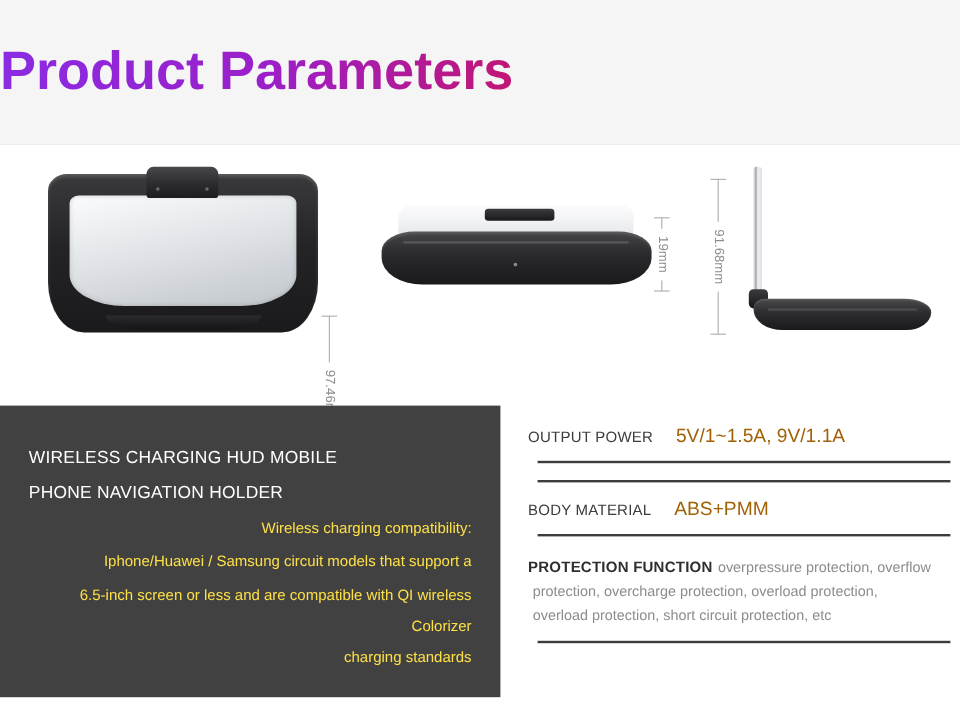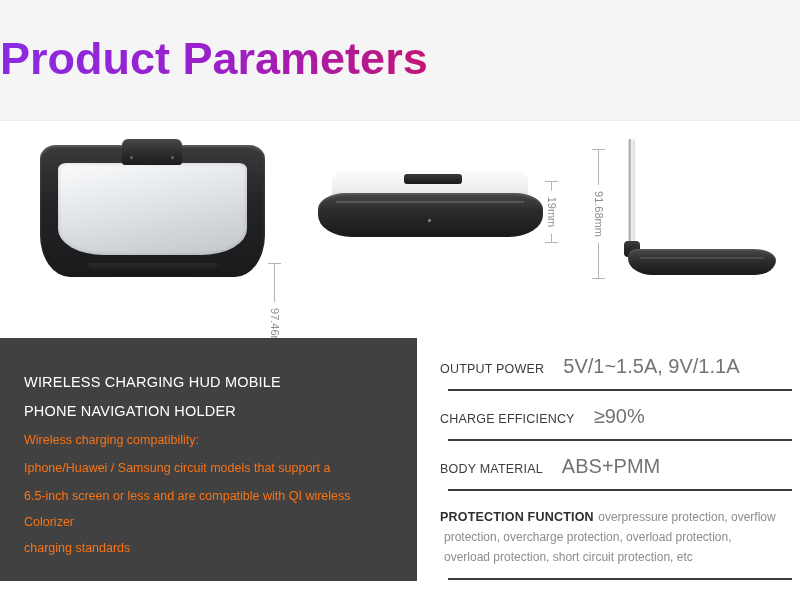--- a/index.html
+++ b/index.html
@@ -239,22 +239,23 @@
   .desc-heading {
     font-size: 14.5px;
     font-weight: normal;
     letter-spacing: 0.2px;
     line-height: 29px;
     color: #ffffff;
   }
   .desc-line {
     font-size: 12.5px;
     line-height: 28px;
-    color: #f97316;
-    white-space: nowrap;
+    color: #fde047;
+    white-space: nowrap;
+    text-align: right;
   }
   .desc-line.tight { line-height: 24px; }
 
   
   .spec-table {
     position: absolute;
     left: 440px; top: 345px;
     width: 352px; height: 243px;
   }
   .spec-row {
@@ -264,22 +265,22 @@
     gap: 19px;
   }
   .spec-label {
     font-size: 12.5px;
     color: #3c3c3c;
     letter-spacing: 0.2px;
     white-space: nowrap;
     flex: 0 0 auto;
   }
   .spec-value {
-    font-size: 20px;
-    color: #737373;
+    font-size: 16px;
+    color: #a16207;
     white-space: nowrap;
     text-align: right;
   }
   .spec-divider {
     width: 344px;
     height: 2px;
     background: #3c3c3c;
     margin: 11px 0 14px 8px;
   }
   .spec-row.power   { padding-top: 10px; }
@@ -373,24 +374,20 @@
 </div>
 
 <div class="spec-table">
 
   <div class="spec-row power">
     <span class="spec-label">OUTPUT POWER</span>
     <span class="spec-value">5V/1~1.5A,   9V/1.1A</span>
   </div>
   <div class="spec-divider"></div>
 
-  <div class="spec-row">
-    <span class="spec-label">CHARGE EFFICIENCY</span>
-    <span class="spec-value">≥90%</span>
-  </div>
   <div class="spec-divider"></div>
 
   <div class="spec-row">
     <span class="spec-label">BODY MATERIAL</span>
     <span class="spec-value">ABS+PMM</span>
   </div>
   <div class="spec-divider"></div>
 
   <div class="spec-row protect">
     <span class="protect-label">PROTECTION FUNCTION</span>

